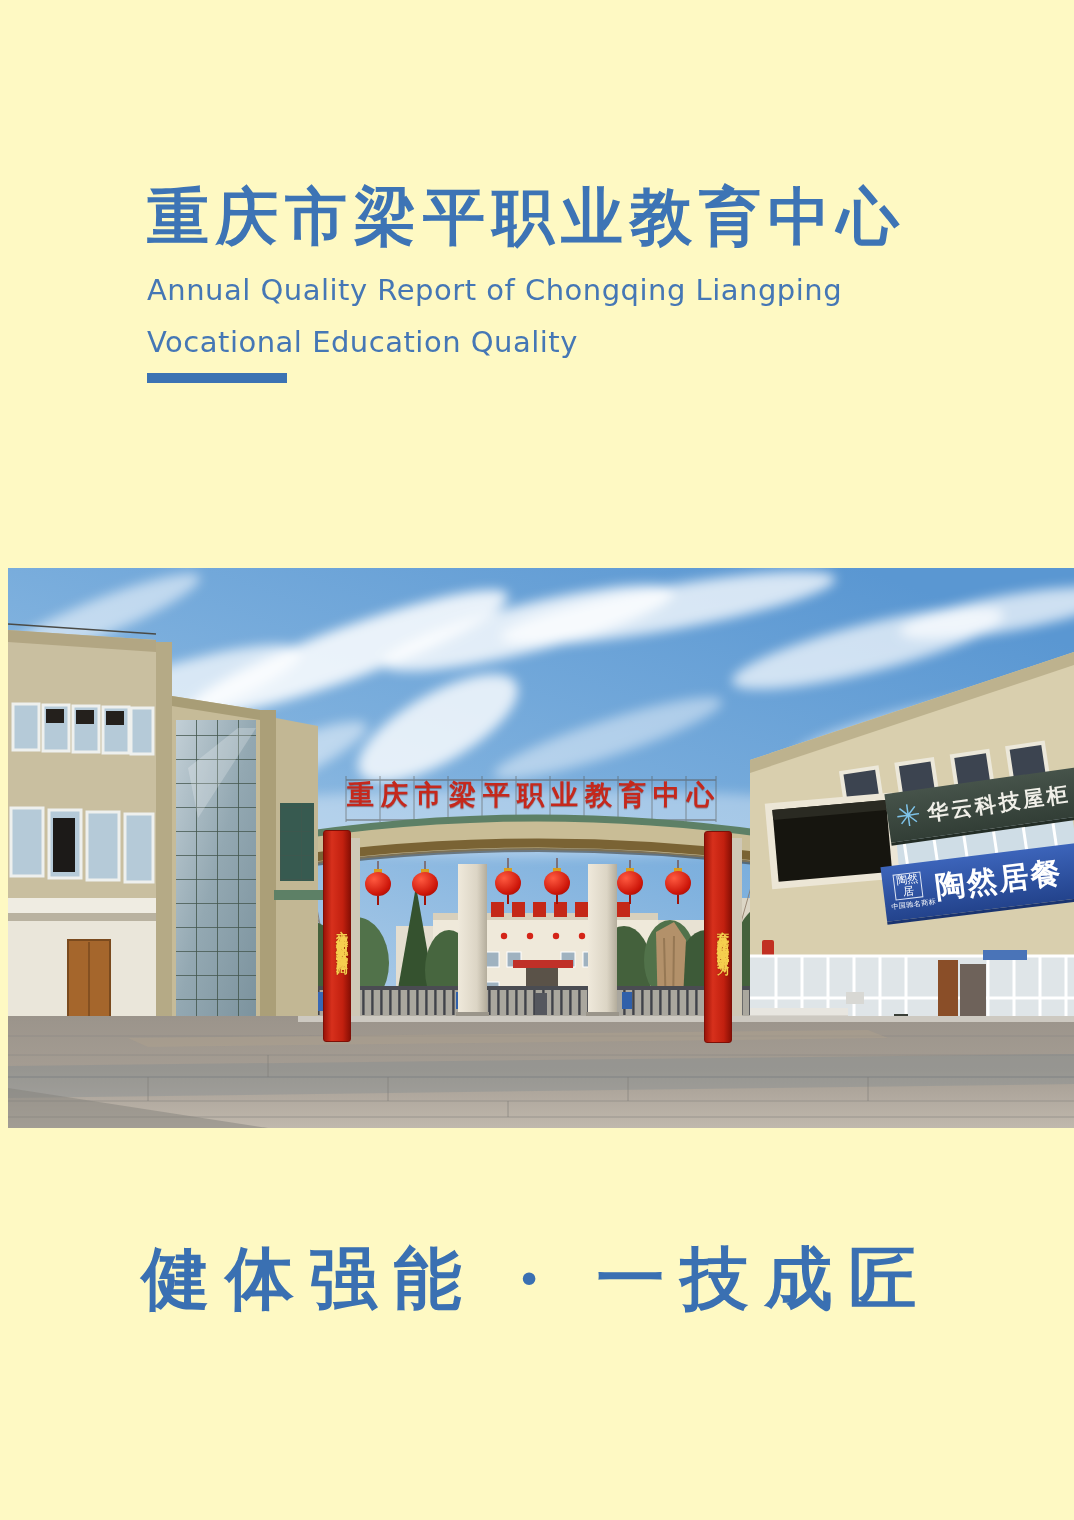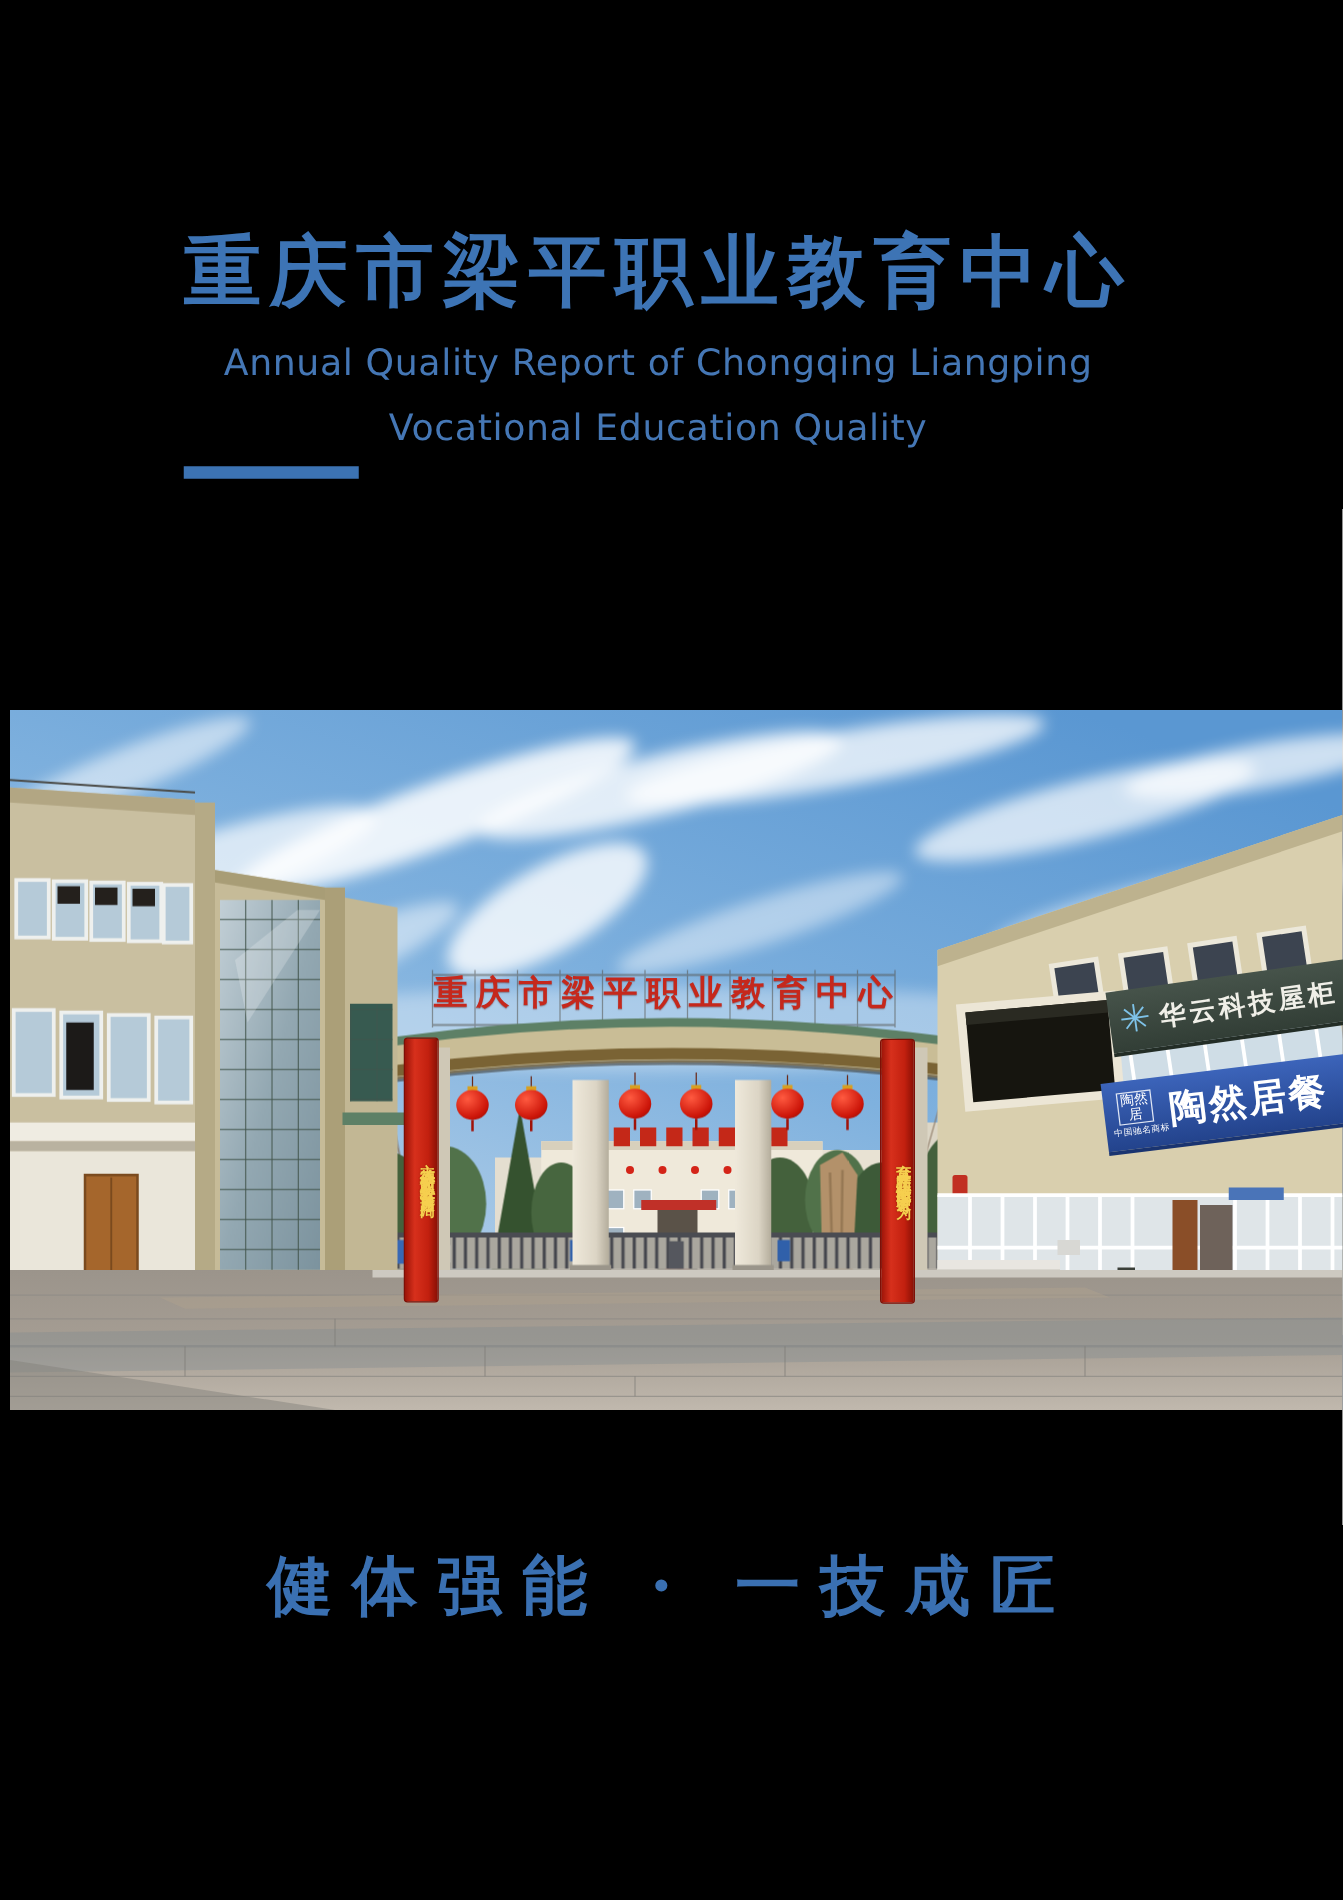--- a/index.html
+++ b/index.html
@@ -1,24 +1,24 @@
 <!DOCTYPE html>
 <html><head>
 <meta charset="utf-8">
 <style>
   html,body{margin:0;padding:0;background:#fff;}
-  .page{position:relative;width:1074px;height:1520px;background:#000000;overflow:hidden;
+  .page{position:relative;width:1074px;height:1520px;background:#fef9c3;overflow:hidden;
         font-family:"DejaVu Sans","Liberation Sans",sans-serif;}
 
   
   .title-block{position:absolute;left:147px;top:177px;}
   .title-cn{margin:0;font-size:62px;line-height:80px;font-weight:bold;
             letter-spacing:7px;color:#3d74b5;white-space:nowrap;}
   .title-en{margin:14px 0 0 0;font-size:29px;line-height:38px;font-weight:normal;
-            color:#4577b5;letter-spacing:0.5px;white-space:nowrap;text-align:center;}
+            color:#4577b5;letter-spacing:0.5px;white-space:nowrap;}
   .accent-bar{margin-top:12px;width:140px;height:10px;background:#3c73b3;}
 
   
   .photo{position:absolute;left:8px;top:568px;width:1066px;height:560px;overflow:hidden;
          background:#9cc0e4;}
   .photo svg{position:absolute;left:0;top:0;}
 
   .overlay{position:absolute;}
 
   .arch-title{left:330px;top:207px;width:392px;text-align:center;
@@ -53,21 +53,21 @@
       border:1px solid #dfe6f4;font-family:"DejaVu Serif",serif;font-size:11px;
       line-height:12px;overflow:hidden;}
   .sign-blue .logo-caption{display:block;font-size:7px;line-height:9px;margin-top:2px;
       letter-spacing:0.5px;white-space:nowrap;}
   .sign-blue .txt{color:#fff;font-family:"DejaVu Serif","Liberation Serif",serif;
       font-size:30px;letter-spacing:2px;white-space:nowrap;font-weight:bold;}
 
   
   .slogan{position:absolute;left:0;top:1234px;width:1074px;text-align:center;
       font-family:"DejaVu Serif","Liberation Serif",serif;font-weight:bold;
-      font-size:52px;letter-spacing:16px;color:#3a70b2;white-space:nowrap;}
+      font-size:68px;letter-spacing:16px;color:#3a70b2;white-space:nowrap;}
 </style>
 </head>
 <body>
 
 <div class="page">
 
   <div class="title-block">
     <h1 class="title-cn">重庆市梁平职业教育中心</h1>
     <p class="title-en">Annual Quality Report of Chongqing Liangping</p>
     <p class="title-en">Vocational Education Quality</p>

